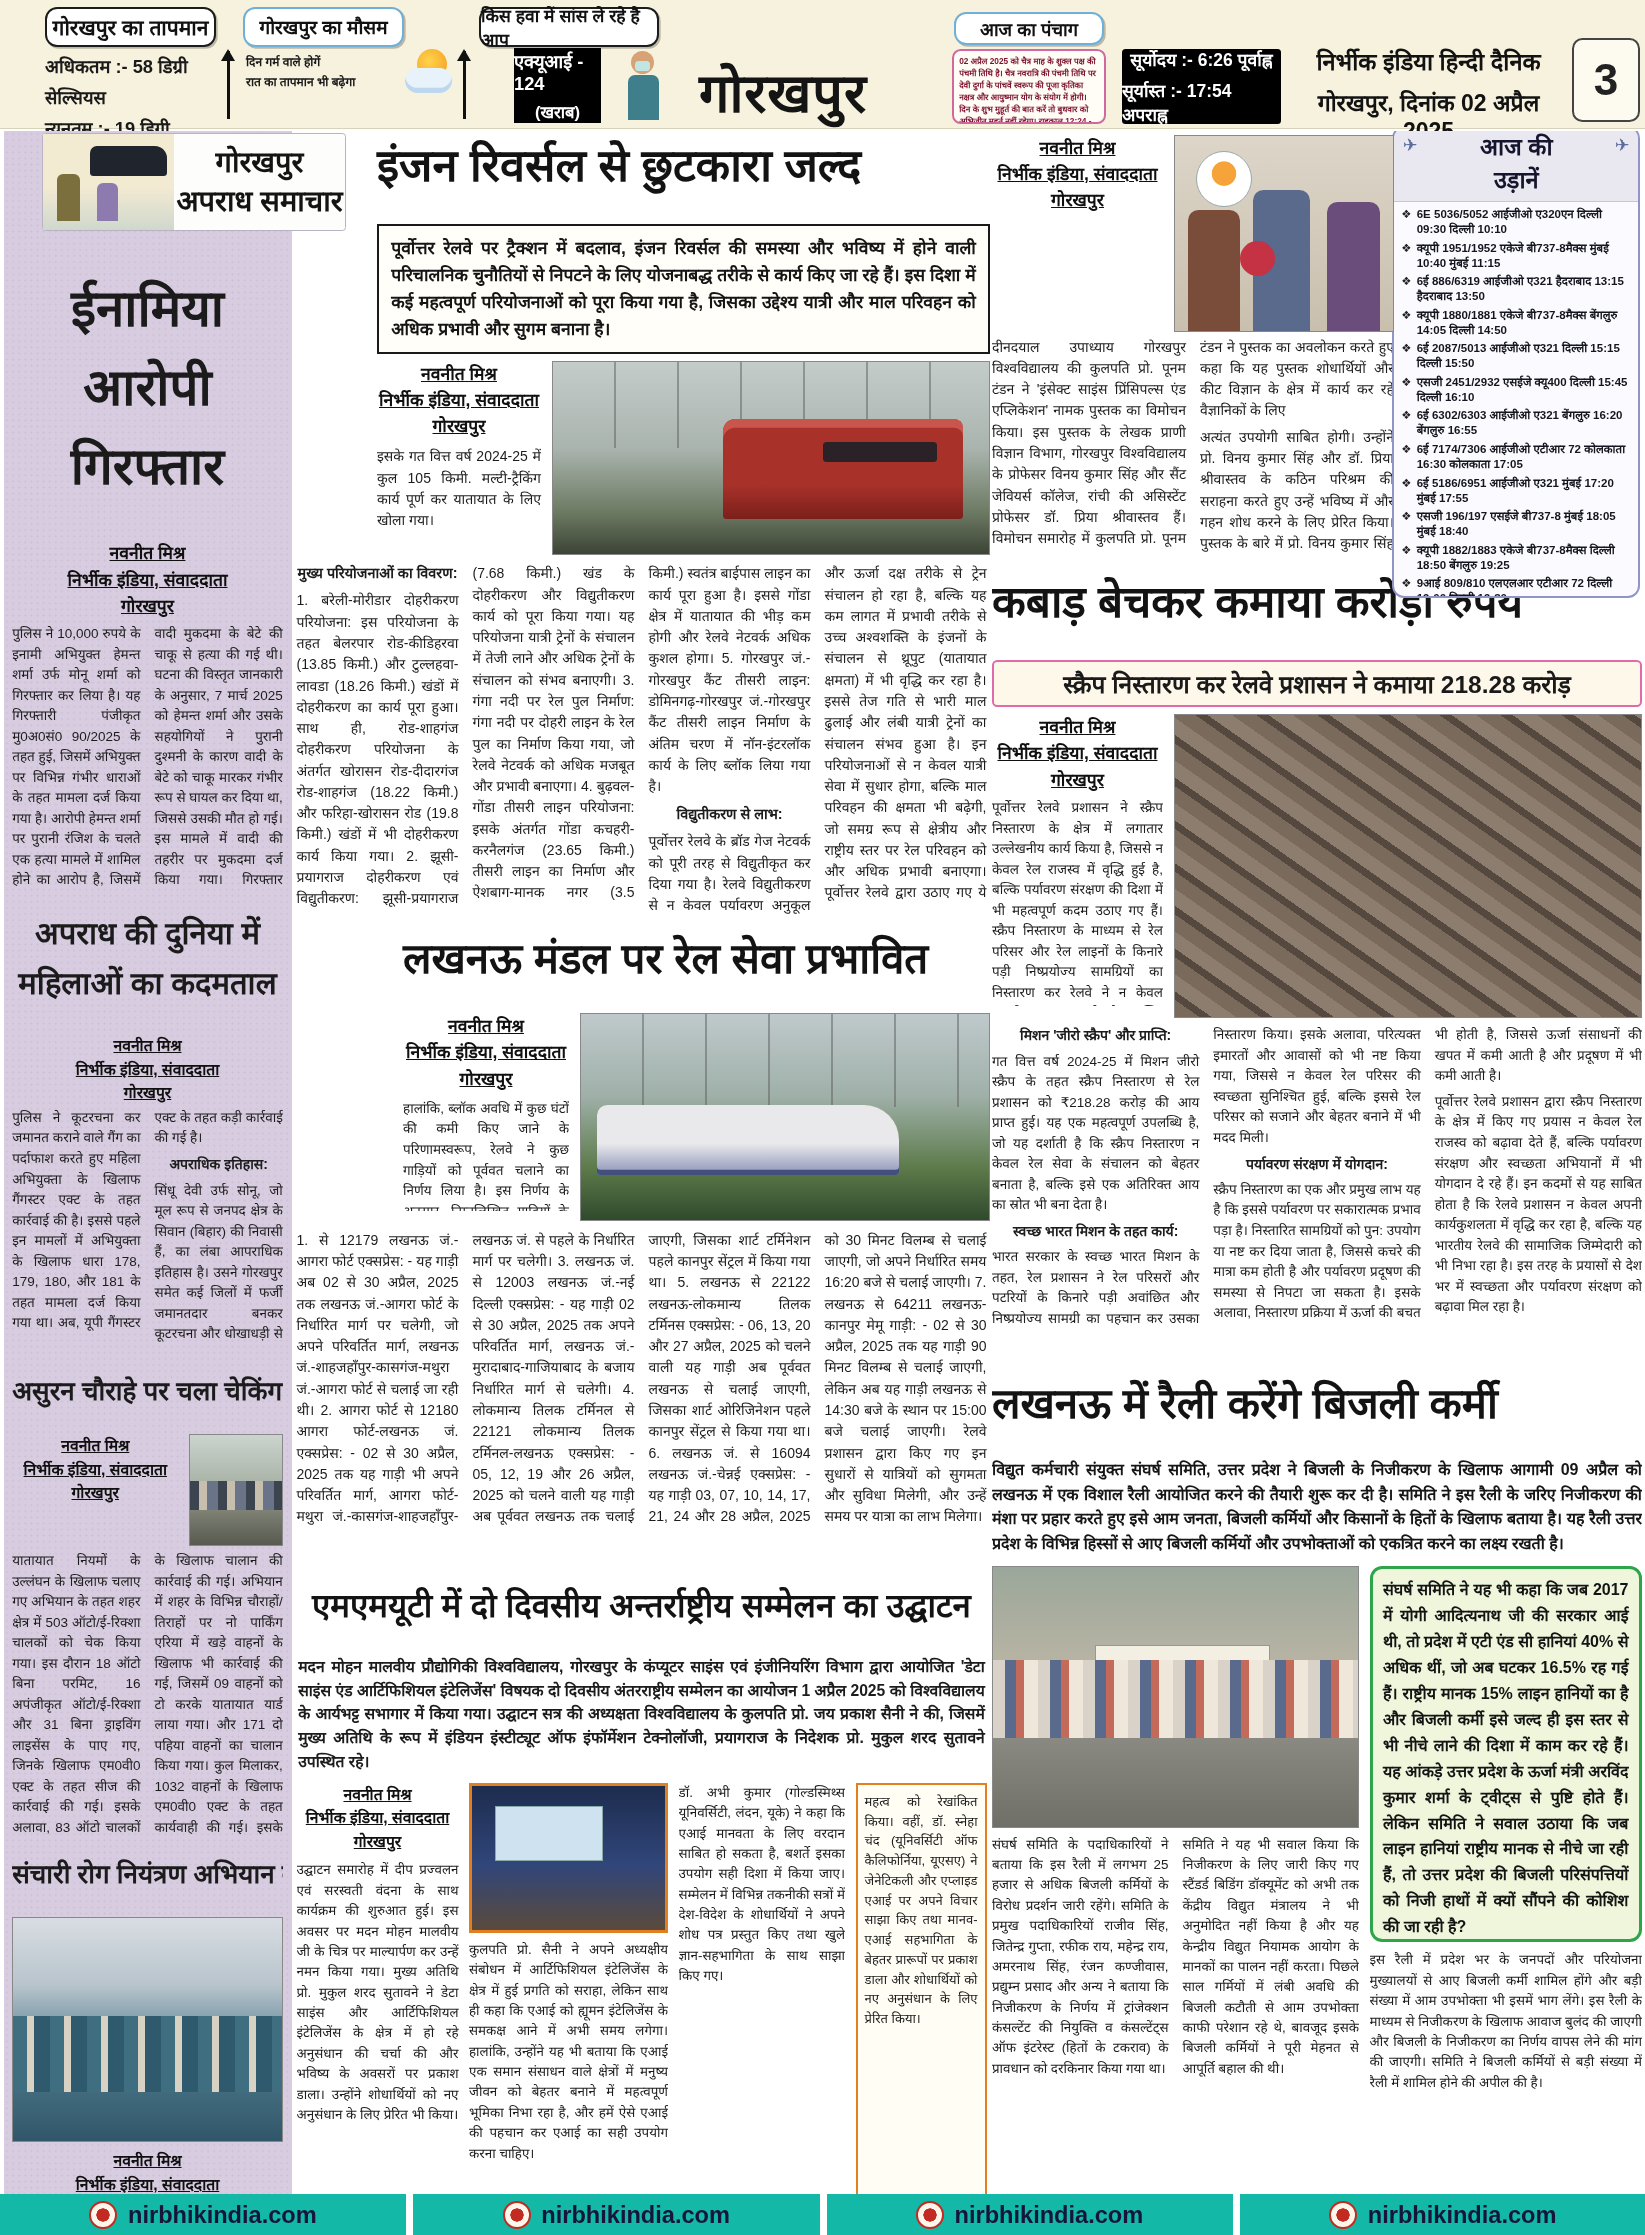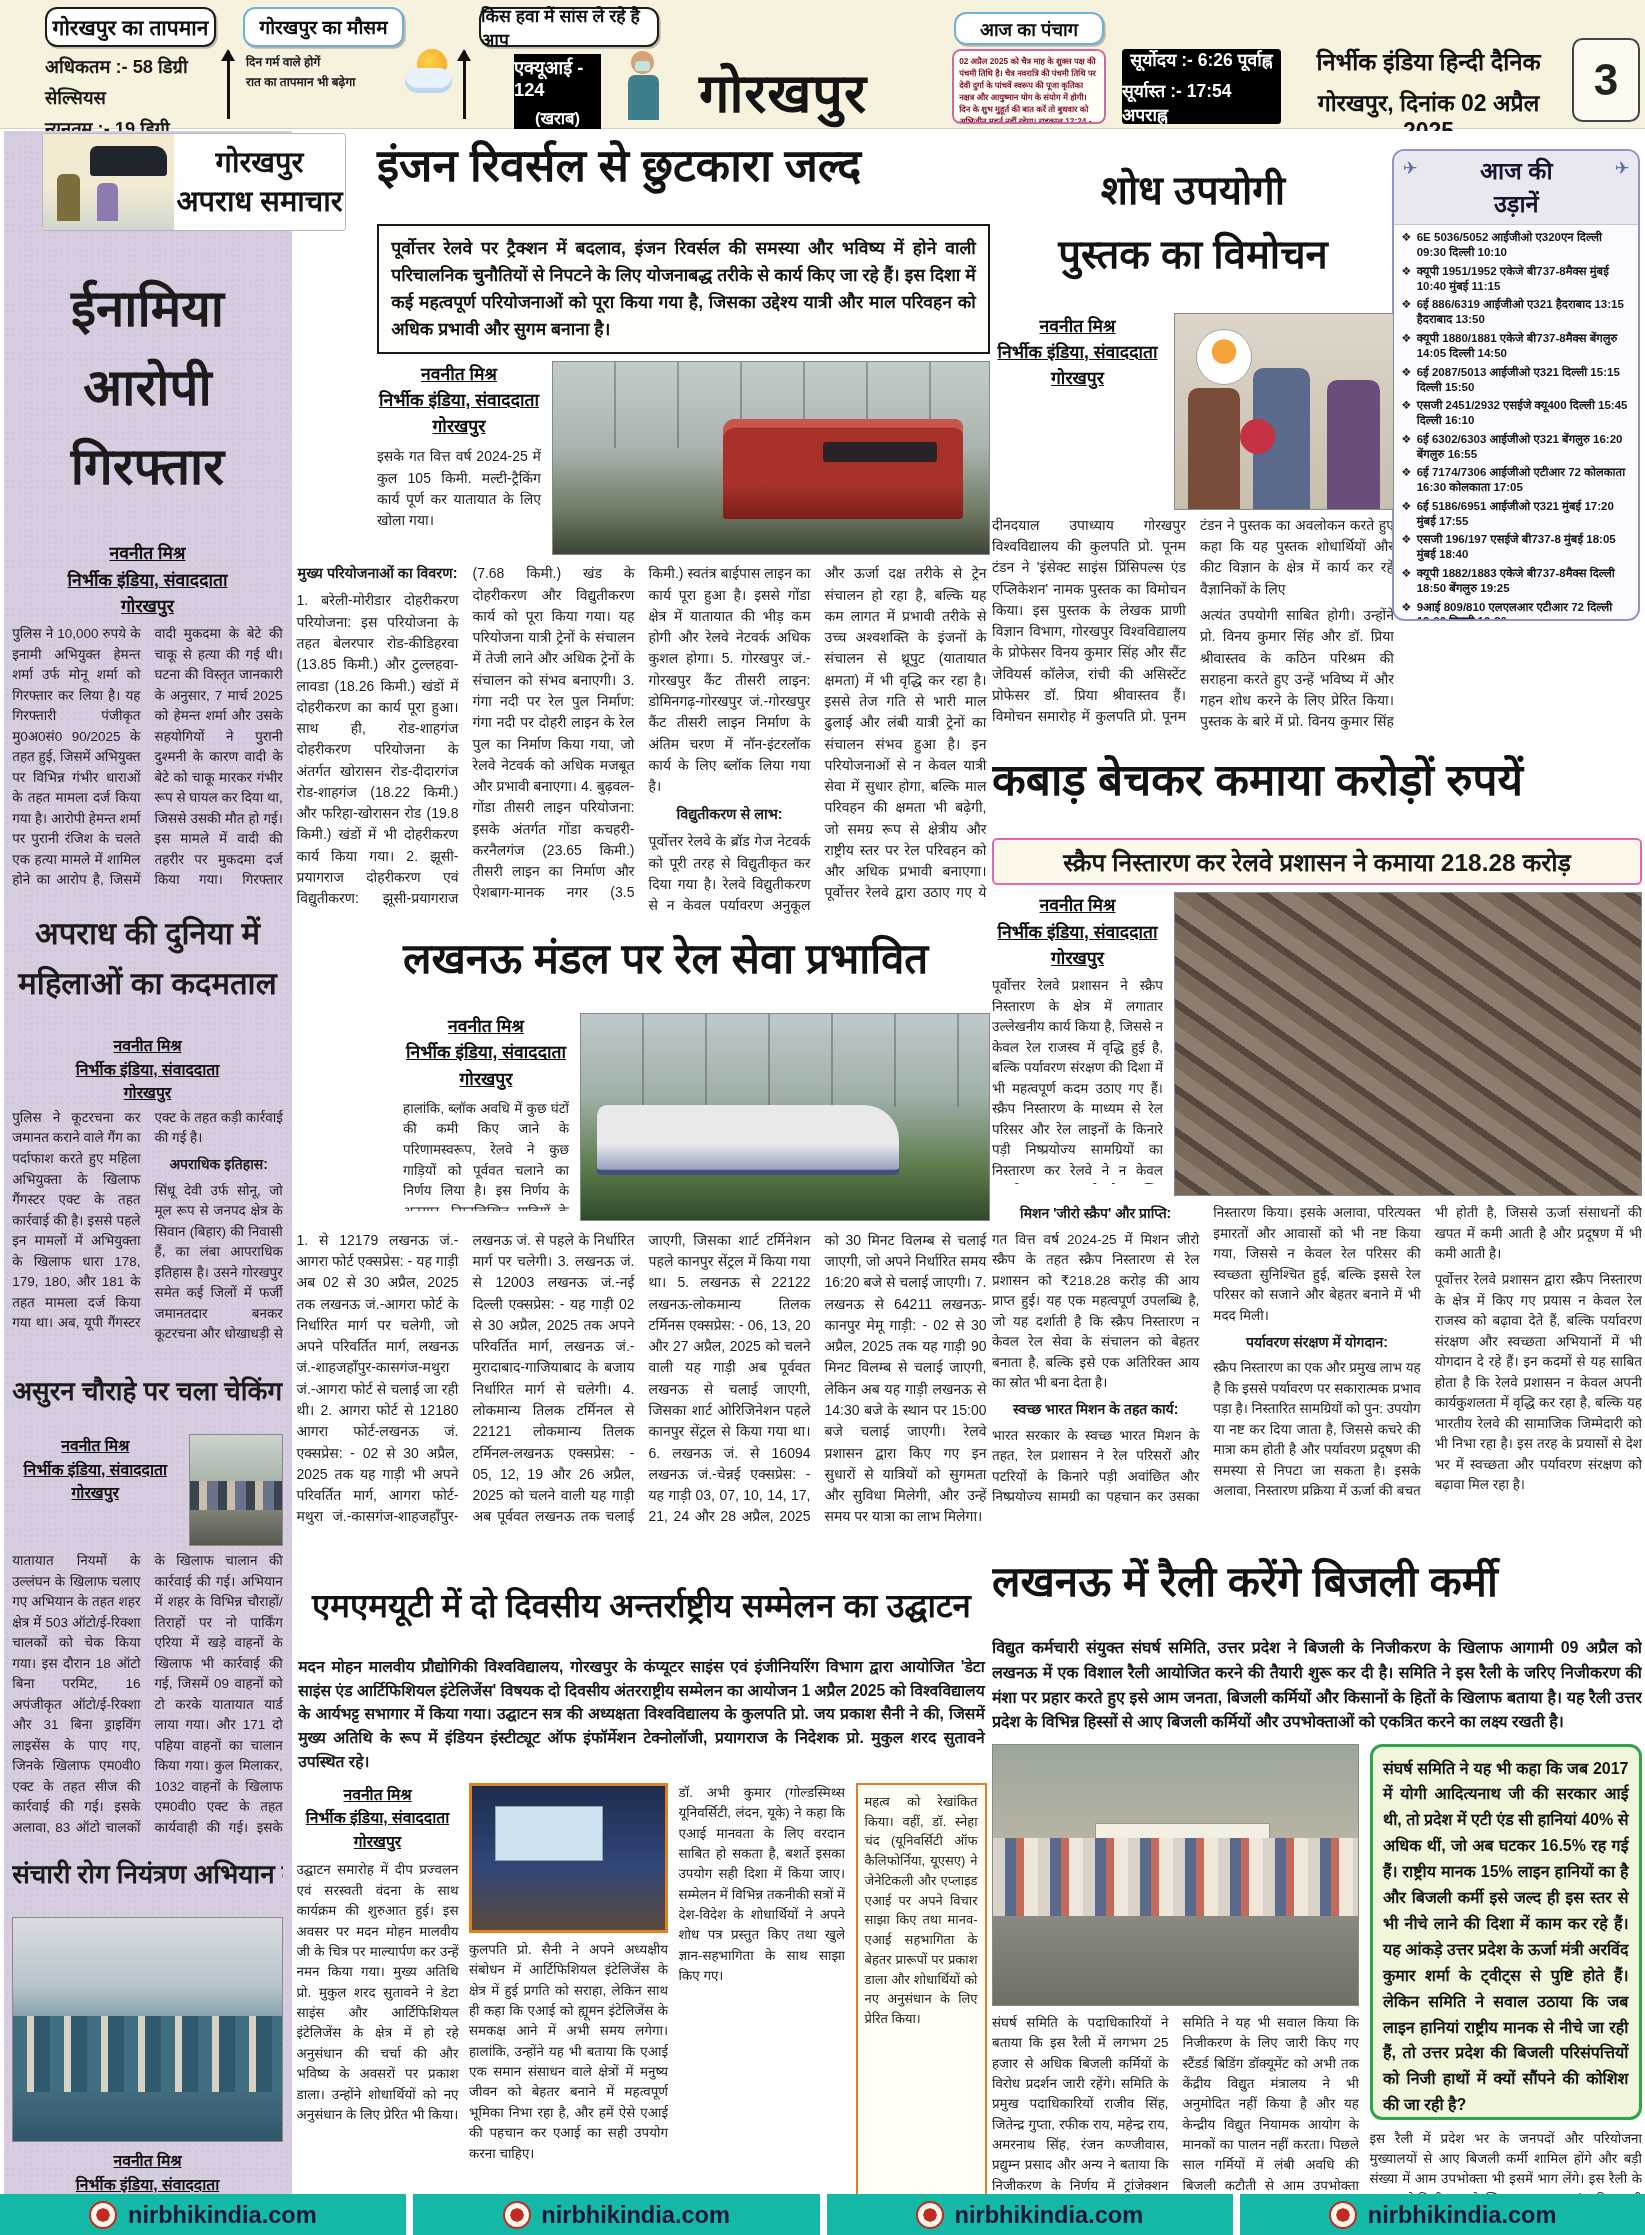--- a/index.html
+++ b/index.html
@@ -129,21 +129,21 @@
       <div>रात का तापमान भी बढ़ेगा</div>
     </div>
     <div class="suncloud" style="left:405px;top:49px;">
         <div class="sun"></div>
         <div class="cloud"></div>
       </div>
     <div class="uparrow" style="left:463px;top:51px;"></div>
     <div class="tab" style="left:479px;width:180px;font-size:17.5px;">
         <span>किस हवा में सांस ले रहे है आप</span>
       </div>
-    <div class="aqibox" style="left:514px;top:54px;width:87px;height:75px;">
+    <div class="aqibox" style="left:514px;top:48px;width:87px;height:75px;">
       <span class="v">एक्यूआई - 124</span>
       <span class="s">(खराब)</span>
     </div>
     <div class="maskman" style="left:624px;top:47px;">
         <div class="head"></div>
         <div class="mask"></div>
         <div class="torso"></div>
       </div>
     <div class="masthead" style="left:699px;top:54px;">गोरखपुर</div>
     <div class="tab blue" style="left:954px;top:12.2px;width:150px;height:33px;font-size:18.3px;">
@@ -347,24 +347,20 @@
               <span class="fl-b"></span>
               <span>क्यूपी 1882/1883 एकेजे बी737-8मैक्स दिल्ली 18:50 बेंगलुरु 19:25</span>
             </div>
             <div class="flight">
               <span class="fl-b"></span>
               <span>9आई 809/810 एलएलआर एटीआर 72 दिल्ली 19:00 दिल्ली 19:30</span>
             </div>
           </div>
       </div>
 
-      <h1 class="h-book">
-        <span>शोध उपयोगी</span><br>
-        <span>पुस्तक का विमोचन</span>
-      </h1>
       <div class="rowflex" style="width:402px;margin-top:3.5px;">
         <div style="width:171px;">
           <div class="byline byl-20">
             <span>नवनीत मिश्र</span>
               <span>निर्भीक इंडिया, संवाददाता</span>
               <span>गोरखपुर</span>
           </div>
         </div>
         <div class="photo ph-book" style="flex:1;height:197px;">
           <div class="emblem"></div>

